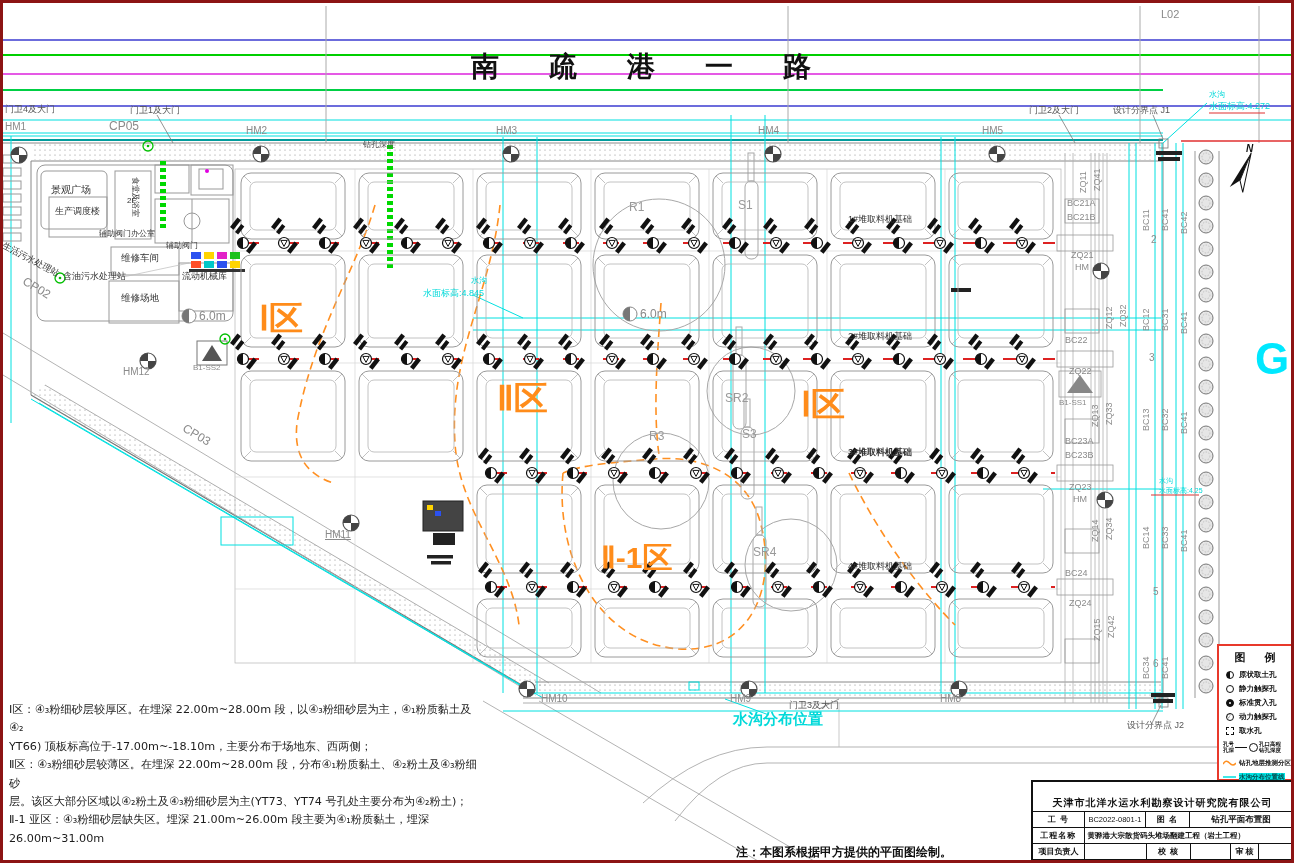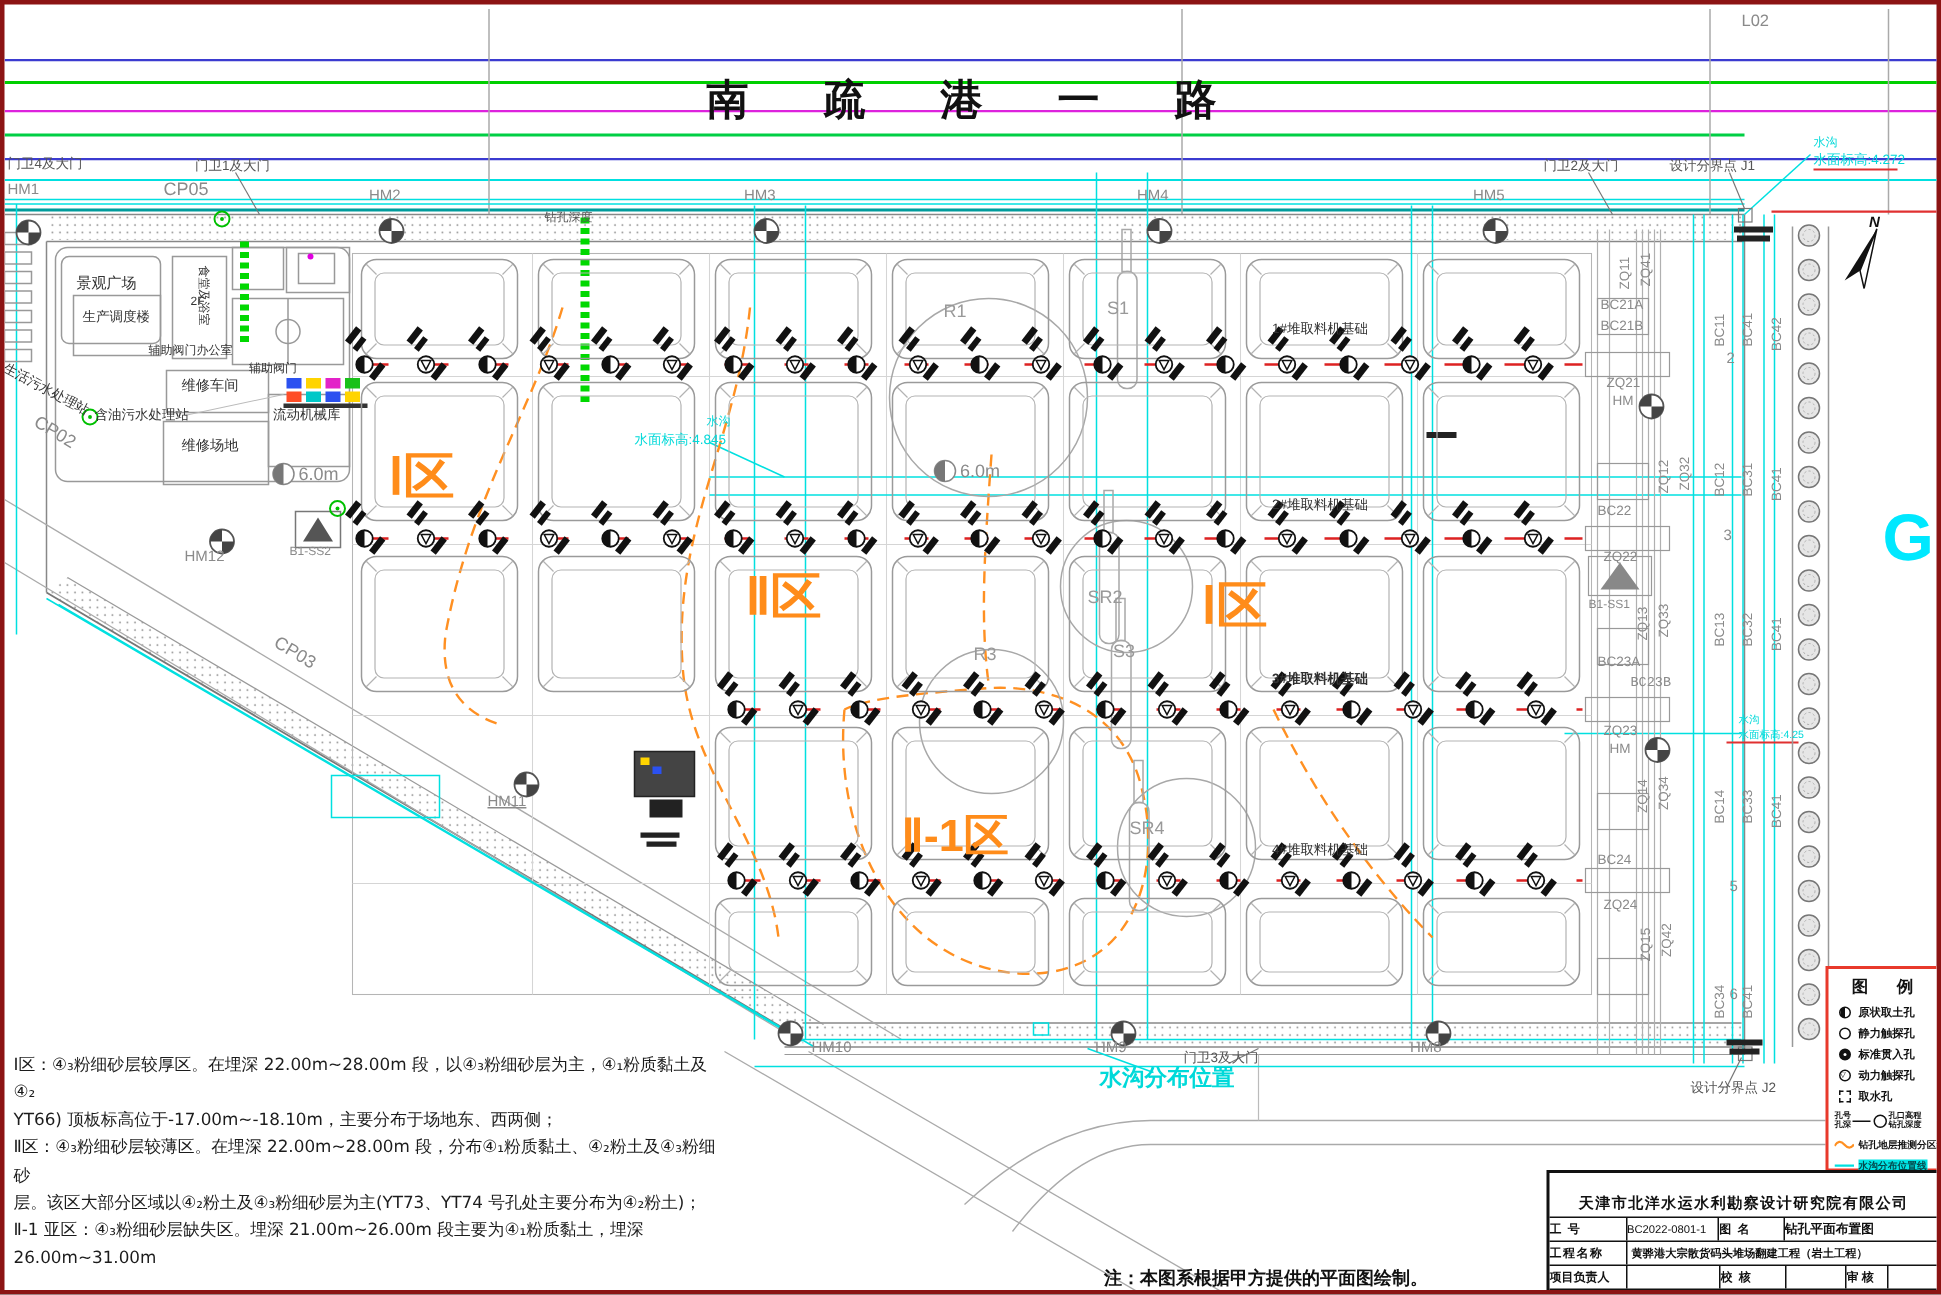--- a/index.html
+++ b/index.html
@@ -33,21 +33,21 @@
   .lg-combo .bar{width:12px;height:1px;background:#111;margin:0 1px;}
   .lg-combo .cc{width:9px;height:9px;border:1px solid #111;border-radius:50%;box-sizing:border-box;flex:none;margin:0 1px;}
   .lg-cyan-hl{background:#00e5e5;color:#04494c;}
   
   #titleblock{position:absolute;left:1028px;top:777px;width:263px;background:#fff;
               border:2px solid #111;box-sizing:border-box;color:#111;}
   #titleblock .tb-company{height:17px;line-height:17px;text-align:center;font-size:10px;
               font-weight:bold;letter-spacing:1px;border-bottom:1px solid #111;margin-top:12px;}
   .tb-row{display:flex;height:15px;line-height:15px;border-bottom:1px solid #111;}
   .tb-row:last-child{border-bottom:none;}
-  .tb-cell{border-right:1px solid #111;font-size:8px;overflow:hidden;
+  .tb-cell{border-right:1px solid #111;font-size:8px;text-align:center;overflow:hidden;
            white-space:nowrap;box-sizing:border-box;}
   .tb-cell:last-child{border-right:none;}
   .tb-lab{font-weight:bold;letter-spacing:1px;}
   .tb-val{font-size:7.5px;}
 </style>
 </head>
 <body>
 
 <div id="stage">
 
@@ -966,21 +966,21 @@
       <div class="lbl" style="left: 1177px; top: 331px; font-size: 9px; color: rgb(138, 138, 138); transform: rotate(-90deg);">BC41</div>
       <div class="lbl" style="left: 1062px; top: 333px; font-size: 9px; color: rgb(138, 138, 138);">BC22</div>
       <div class="lbl" style="left: 1066px; top: 364px; font-size: 9px; color: rgb(138, 138, 138);">ZQ22</div>
       <div class="lbl" style="left: 1056px; top: 396px; font-size: 8px; color: rgb(138, 138, 138);">B1-SS1</div>
       <div class="lbl" style="left: 1088px; top: 424px; font-size: 9px; color: rgb(138, 138, 138); transform: rotate(-90deg);">ZQ13</div>
       <div class="lbl" style="left: 1102px; top: 422px; font-size: 9px; color: rgb(138, 138, 138); transform: rotate(-90deg);">ZQ33</div>
       <div class="lbl" style="left: 1139px; top: 428px; font-size: 9px; color: rgb(138, 138, 138); transform: rotate(-90deg);">BC13</div>
       <div class="lbl" style="left: 1158px; top: 428px; font-size: 9px; color: rgb(138, 138, 138); transform: rotate(-90deg);">BC32</div>
       <div class="lbl" style="left: 1177px; top: 431px; font-size: 9px; color: rgb(138, 138, 138); transform: rotate(-90deg);">BC41</div>
       <div class="lbl" style="left: 1062px; top: 434px; font-size: 9px; color: rgb(138, 138, 138);">BC23A</div>
-      <div class="lbl" style="left: 1084px; top: 448px; font-size: 9px; color: rgb(138, 138, 138); font-family: Liberation Mono, monospace;">BC23B</div>
+      <div class="lbl" style="left: 1062px; top: 448px; font-size: 9px; color: rgb(138, 138, 138);">BC23B</div>
       <div class="lbl" style="left: 1066px; top: 480px; font-size: 9px; color: rgb(138, 138, 138);">ZQ23</div>
       <div class="lbl" style="left: 1070px; top: 492px; font-size: 9px; color: rgb(138, 138, 138);">HM</div>
       <div class="lbl" style="left: 1156px; top: 474px; font-size: 7px; color: rgb(0, 217, 217);">水沟</div>
       <div class="lbl" style="left: 1156px; top: 484px; font-size: 7px; color: rgb(0, 217, 217);">水面标高:4.25</div>
       <div class="lbl" style="left: 1088px; top: 539px; font-size: 9px; color: rgb(138, 138, 138); transform: rotate(-90deg);">ZQ14</div>
       <div class="lbl" style="left: 1102px; top: 537px; font-size: 9px; color: rgb(138, 138, 138); transform: rotate(-90deg);">ZQ34</div>
       <div class="lbl" style="left: 1139px; top: 546px; font-size: 9px; color: rgb(138, 138, 138); transform: rotate(-90deg);">BC14</div>
       <div class="lbl" style="left: 1158px; top: 546px; font-size: 9px; color: rgb(138, 138, 138); transform: rotate(-90deg);">BC33</div>
       <div class="lbl" style="left: 1177px; top: 549px; font-size: 9px; color: rgb(138, 138, 138); transform: rotate(-90deg);">BC41</div>
       <div class="lbl" style="left: 1062px; top: 566px; font-size: 9px; color: rgb(138, 138, 138);">BC24</div>

